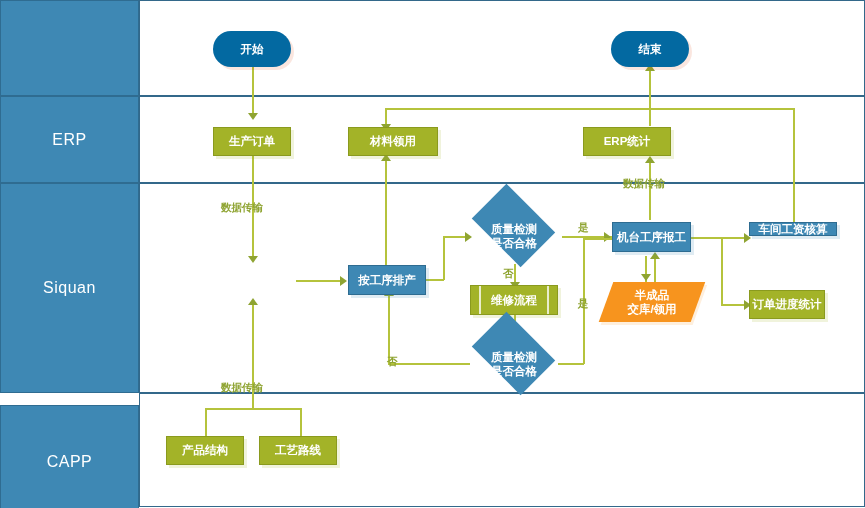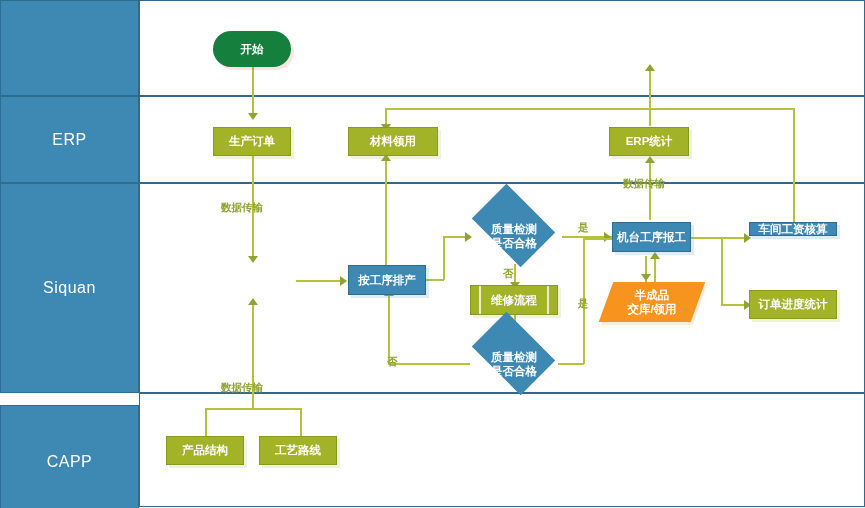--- a/index.html
+++ b/index.html
@@ -24,21 +24,21 @@
   .elabel{position:absolute;color:#8fa432;font-size:10.5px;font-weight:bold;
       white-space:nowrap;line-height:1;}
   .elabel.vert{writing-mode:vertical-rl;}
 
   
   .node{position:absolute;box-sizing:border-box;display:flex;align-items:center;
       justify-content:center;text-align:center;color:#ffffff;font-weight:bold;
       font-size:11.5px;line-height:1.25;}
   .n-green{background:#a3b328;border:1px solid #8a9a1e;box-shadow:3px 3px 0 rgba(163,179,40,.16);}
   .n-blue{background:#3e88b4;border:1px solid #2e6c91;box-shadow:3px 3px 0 rgba(62,136,180,.16);}
-  .n-term{background:#15803d;border-radius:18px;box-shadow:3px 3px 0 rgba(221,79,28,.14);}
+  .n-term{background:#0369a1;border-radius:18px;box-shadow:3px 3px 0 rgba(221,79,28,.14);}
 
   .n-para{color:#ffffff;}
   .n-para .para-in{position:absolute;inset:0;}
   .n-para .para-in::before{content:"";position:absolute;inset:0;
       transform:skewX(-20deg);}
   .n-para.orange-red .para-in::before{background:#e04e1f;box-shadow:3px 3px 0 rgba(224,78,31,.15);}
   .n-para.orange .para-in::before{background:#f7941e;box-shadow:3px 3px 0 rgba(247,148,30,.15);}
   .n-para .para-tx{position:relative;z-index:2;width:100%;}
 
   .n-dia{background:transparent;border:none;box-shadow:none;}
@@ -148,30 +148,33 @@
   <div class="elabel" style="left:221px;top:382px;">数据传输</div>
 
   <div class="ln lnh" style="left:205px;top:408px;width:96px;"></div>
   <div class="ln lnv" style="left:205px;top:408px;height:28px;"></div>
   <div class="ln lnv" style="left:300px;top:408px;height:28px;"></div>
 
   <div class="node n-term" style="left:213px;top:31px;width:78px;height:36px;">
     <span>开始</span>
   </div>
 
+  <div class="node n-term" style="left:611px;top:31px;width:78px;height:36px;">
+    <span>结束</span>
+  </div>
 
   <div class="node n-green" style="left:213px;top:127px;width:78px;height:29px;">
     <span>生产订单</span>
   </div>
 
   <div class="node n-green" style="left:348px;top:127px;width:90px;height:29px;">
     <span>材料领用</span>
   </div>
 
-  <div class="node n-green" style="left:609px;top:127px;width:80px;height:29px;">
+  <div class="node n-green" style="left:583px;top:127px;width:88px;height:29px;">
     <span>ERP统计</span>
   </div>
 
 
   <div class="node n-blue" style="left:348px;top:265px;width:78px;height:30px;">
     <span>按工序排产</span>
   </div>
 
   <div class="node n-dia" style="left:466px;top:202px;width:96px;height:68px;">
     <span class="dia-in"></span>
@@ -204,21 +207,21 @@
     <span class="para-tx">
       <span>半成品</span><br>
       <span>交库/领用</span>
     </span>
   </div>
 
   <div class="node n-blue" style="left:749px;top:222px;width:88px;height:14px;">
     <span>车间工资核算</span>
   </div>
 
-  <div class="node n-green" style="left:749px;top:290px;width:88px;height:29px;">
+  <div class="node n-green" style="left:749px;top:290px;width:76px;height:29px;">
     <span>订单进度统计</span>
   </div>
 
   <div class="node n-green" style="left:166px;top:436px;width:78px;height:29px;">
     <span>产品结构</span>
   </div>
 
   <div class="node n-green" style="left:259px;top:436px;width:78px;height:29px;">
     <span>工艺路线</span>
   </div>

